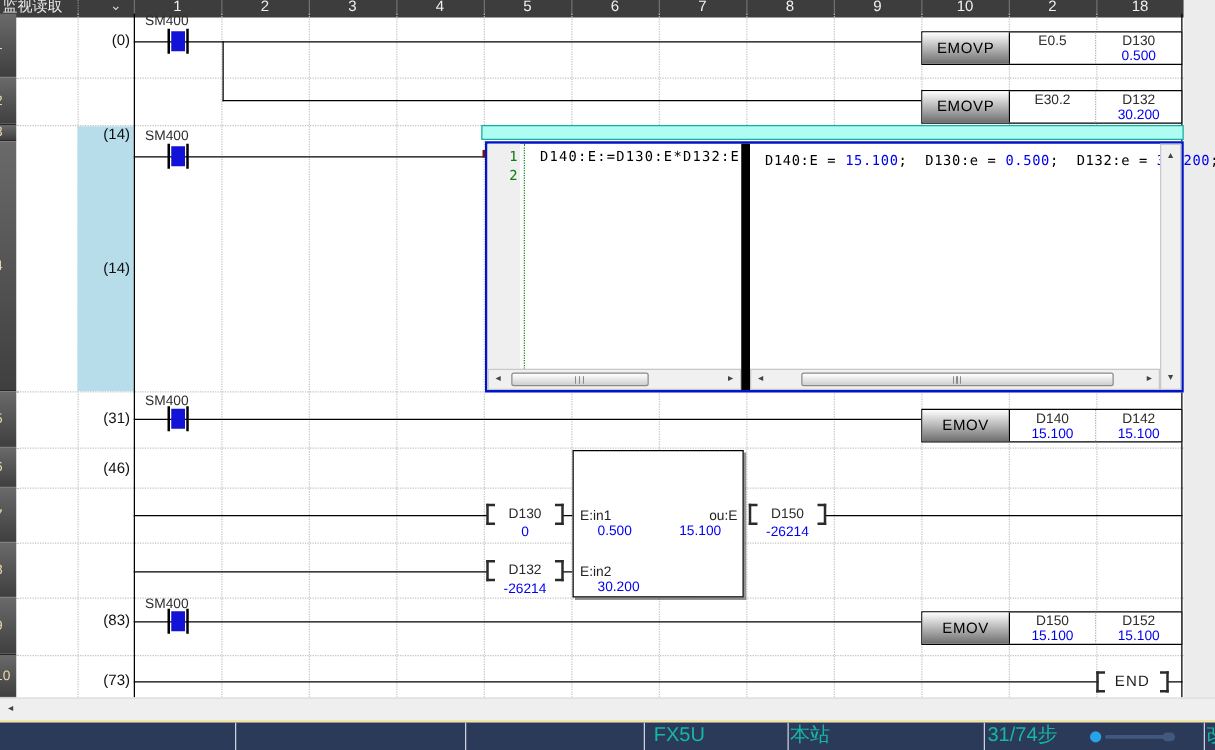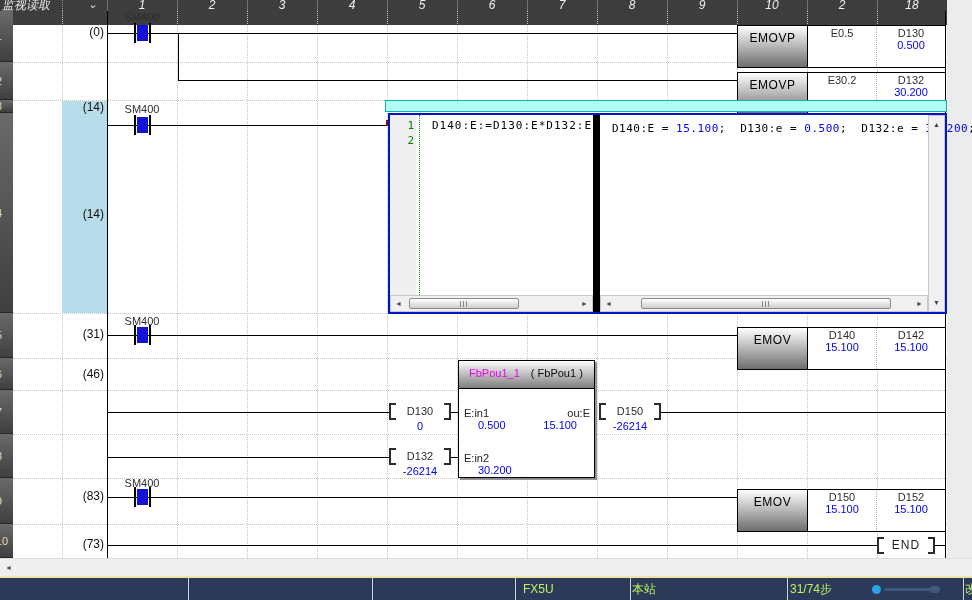--- a/index.html
+++ b/index.html
@@ -1,47 +1,47 @@
 <!DOCTYPE html>
 <html><head>
 <meta charset="utf-8">
 <style>
   html,body{margin:0;padding:0;background:#888;}
   #screen{position:relative;width:972px;height:600px;background:#fff;overflow:hidden;
           font-family:"Liberation Sans",sans-serif;-webkit-font-smoothing:antialiased;}
   .abs{position:absolute;}
   
-  .ruler{left:0;top:0;width:947px;height:25px;background:#3d3d3d;color:#fff;overflow:hidden;font-style:italic;}
+  .ruler{left:0;top:0;width:947px;height:14px;background:#3d3d3d;color:#fff;overflow:hidden;}
   .ruler-label{position:absolute;left:2px;top:-1px;font-size:12px;line-height:12px;color:#e8e8e8;white-space:nowrap;}
   .ruler-chevron{position:absolute;left:88px;top:-2px;font-size:11px;color:#ddd;}
   .ruler-sep{position:absolute;top:0;width:1px;height:11px;background:#6f6f6f;}
   .ruler-dotsep{position:absolute;left:62px;top:0;width:1px;height:11px;border-left:1px dotted #8a8a8a;}
   .colnum{position:absolute;top:-1px;width:70px;text-align:center;font-size:12px;line-height:12px;color:#f0f0f0;}
   .side-strip{left:947px;top:0;width:25px;height:576px;background:#ececec;}
   
   .rownum{left:0;width:13px;background:linear-gradient(180deg,#6a6a6a,#3f3f3f);border-bottom:1px solid #262626;
           box-sizing:border-box;color:#ecd9ac;font-size:11px;overflow:hidden;display:flex;align-items:center;}
   .rownum span{margin-left:-4px;}
   
   .vgrid{top:11px;height:547px;width:0;border-left:1px dotted #c4c4c4;}
   .hgrid{left:13px;width:934px;height:0;border-top:1px dotted #c4c4c4;}
   .selection{left:62px;top:101px;width:45px;height:212px;background:#b7dcea;}
   .rail{width:1px;top:11px;height:547px;background:#000;}
   .wire{background:#000;height:1px;}
   .vwire{background:#000;width:1px;}
   
   .step{left:60px;width:44px;text-align:right;font-size:12px;line-height:13px;color:#101010;}
-  .devlabel{width:52px;text-align:center;font-size:11px;line-height:12px;color:#2e2e2e;}
+  .devlabel{width:52px;font-size:11px;line-height:12px;color:#2e2e2e;}
   
   .contact{width:17px;height:20px;}
   .cbar{position:absolute;top:0;width:2px;height:20px;background:#000;}
   .cbar.l{left:0;} .cbar.r{right:0;}
   .cfill{position:absolute;left:3px;top:2px;width:11px;height:16px;background:#1313d8;}
   
-  .ibox{display:flex;width:209px;height:43px;border:1px solid #000;background:#fff;box-sizing:border-box;}
+  .ibox{display:flex;width:209px;height:27px;border:1px solid #000;background:#fff;box-sizing:border-box;}
   .ibtn{width:69px;border-right:1px solid #000;background:linear-gradient(#fefefe,#6e6e6e);
         font-size:12px;text-align:center;line-height:24px;letter-spacing:.5px;color:#000;}
   .icell{flex:1;text-align:center;font-size:11px;overflow:hidden;}
   .icell+.icell{border-left:1px dotted #b0b0b0;}
   .idev{line-height:12px;margin-top:1px;color:#2d2d2d;}
   .ival{line-height:12px;color:#0000f0;}
   
   .stbar{left:385px;top:100px;width:562px;height:12px;background:#aefcf2;border:1px solid #15b0a0;box-sizing:border-box;}
   .stbox{left:388px;top:113px;width:559px;height:201px;border:2px solid #0014c8;box-sizing:border-box;background:#fff;}
   .stmark{left:386px;top:120px;width:5px;height:6px;background:#7a1010;}
@@ -74,21 +74,21 @@
   .wdev{width:62px;height:17px;text-align:center;font-size:11px;line-height:16px;color:#2b2b2b;}
   .lb,.rb{position:absolute;top:0;width:5px;height:13px;border-top:2px solid #2b2b2b;border-bottom:2px solid #2b2b2b;}
   .lb{left:0;border-left:2px solid #2b2b2b;} .rb{right:0;border-right:2px solid #2b2b2b;}
   .wval{text-align:center;font-size:11px;color:#0000f0;width:62px;}
   .endlbl{font-size:12px;letter-spacing:1px;color:#1c1c1c;}
   
   .botsb{left:0;top:558px;width:972px;height:18px;background:#efefef;border-top:1px solid #dcdcdc;box-sizing:border-box;}
   .statustrim{left:0;top:576px;width:972px;height:2px;background:#f3e3a4;}
   .statusbar{left:0;top:578px;width:972px;height:22px;background:#2b3a58;overflow:hidden;}
   .stat-sep{position:absolute;top:0;width:1px;height:22px;background:#c9d2e2;}
-  .stat-txt{position:absolute;top:0;font-size:12px;line-height:22px;color:#bef264;white-space:nowrap;}
+  .stat-txt{position:absolute;top:0;font-size:16px;line-height:22px;color:#14b8a6;white-space:nowrap;}
   .slider-track{position:absolute;left:884px;top:10px;width:48px;height:3px;background:#42597e;border-radius:2px;}
   .slider-cap{position:absolute;left:930px;top:8px;width:10px;height:7px;background:#42597e;border-radius:4px;}
   .slider-thumb{position:absolute;left:872px;top:7px;width:9px;height:9px;border-radius:50%;background:#29a3e8;}
 </style>
 </head>
 <body>
 
 <div id="screen">
 
   <div class="abs ruler">
@@ -283,24 +283,20 @@
         <div class="idev">D140</div>
         <div class="ival">15.100</div>
       </div>
     <div class="icell">
         <div class="idev">D142</div>
         <div class="ival">15.100</div>
       </div>
   </div>
 
   <div class="abs fb">
-    <div class="fbhead">
-      <span class="fbname">FbPou1_1</span>
-      <span class="fbtype">( FbPou1 )</span>
-    </div>
     <span class="pin" style="left:5px;top:46px">E:in1</span>
     <span class="pinval" style="left:19px;top:58px">0.500</span>
     <span class="pin" style="right:4px;top:46px">ou:E</span>
     <span class="pinval" style="right:17px;top:58px">15.100</span>
     <span class="pin" style="left:5px;top:91px">E:in2</span>
     <span class="pinval" style="left:19px;top:103px">30.200</span>
   </div>
 
   <div class="abs wdev" style="left:389px;top:403px"><i class="lb"></i><span>D130</span><i class="rb"></i></div>
   <div class="abs wval" style="left:389px;top:420px">0</div>

